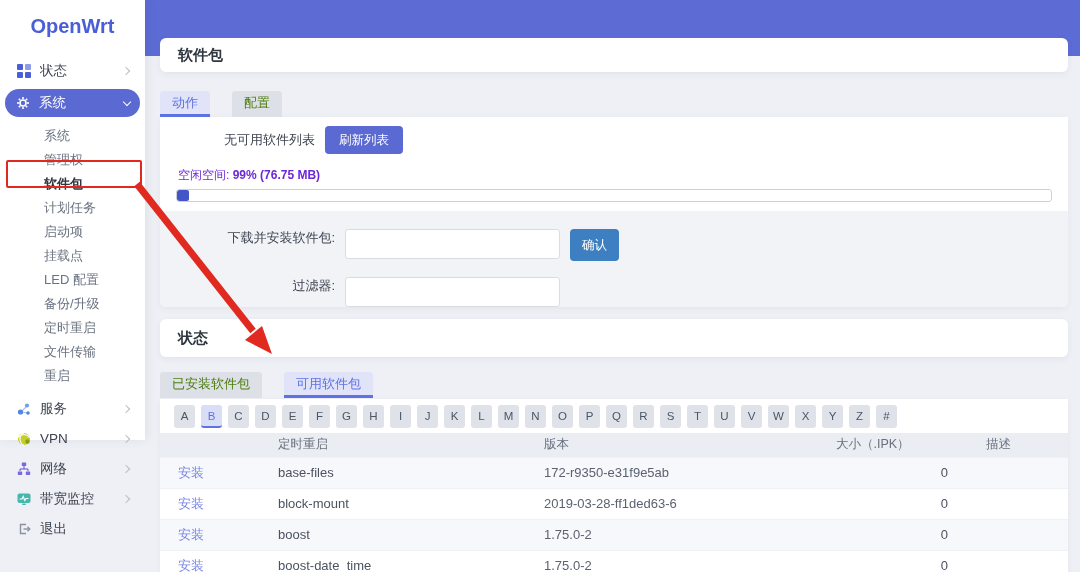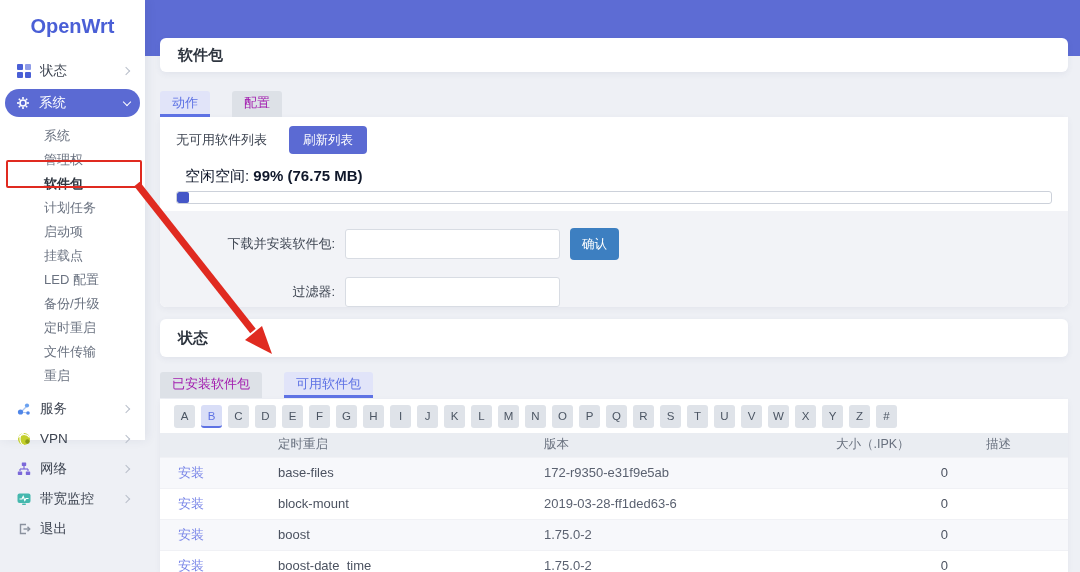--- a/index.html
+++ b/index.html
@@ -37,36 +37,36 @@
   .card-bar { position:absolute; left:160px; width:908px; background:#fff; border-radius:6px;
               box-shadow:0 2px 6px rgba(60,70,110,.07); display:flex; align-items:center; padding:0 18px;
               font-size:15px; font-weight:700; color:#2f3640; z-index:2; }
   #title-card { top:38px; height:34px; }
   #status-card { top:319px; height:38px; }
 
   .tabs { position:absolute; left:160px; display:flex; gap:22px; z-index:2; }
   #tabs-action { top:91px; }
   #tabs-status { top:372px; }
   .tab { height:26px; padding:0 12px; display:flex; align-items:center; font-size:13px;
-         background:#dde1e7; color:#a21caf; border-radius:3px 3px 0 0; border-bottom:3px solid transparent; cursor:pointer; }
+         background:#dde1e7; color:#4d7c0f; border-radius:3px 3px 0 0; border-bottom:3px solid transparent; cursor:pointer; }
   .tab.active { background:#e1e4f9; color:#5e72e4; border-bottom:3px solid #5e72e4; }
 
   .action-panel { position:absolute; left:160px; top:117px; width:908px; height:190px; z-index:1;
                   background:#fff; border-radius:0 0 6px 6px; box-shadow:0 2px 6px rgba(60,70,110,.06);
                   display:flex; flex-direction:column; overflow:hidden; }
   .sec-white { height:94px; padding:9px 16px 0; }
-  .row-flex { display:flex; align-items:center; gap:22px; }
+  .row-flex { display:flex; align-items:center; gap:10px;margin-left:48px; }
   .btn-indigo { background:#5b6ad3; color:#fff; border:none; border-radius:4px; height:28px;
                 padding:0 14px; font-size:12.5px; font-family:inherit; cursor:pointer; }
-  .space-line { margin:13px 9px 5px; font-size:15px; color:#0f172a; }
+  .space-line { margin:13px 2px 5px; font-size:12px; color:#6d28d9; }
   .space-line b { font-weight:700; }
   .progress { height:13px; border:1px solid #ccd1da; border-radius:3px; background:#fff; overflow:hidden; margin:0 0 0 0; }
   .progress .fill { height:100%; width:12px; background:#4456c7; border-radius:2px; }
   .sec-gray { flex:1; background:#f2f3f7; padding-top:10px; }
-  .form-row { display:flex; align-items:center; height:30px; margin-top:8px; }
+  .form-row { display:flex; align-items:flex-start; height:30px; margin-top:8px; }
   .form-row + .form-row { margin-top:18px; }
   .form-label { flex:0 0 185px; text-align:right; padding-right:10px; color:#3d4451; }
   .form-input { width:215px; height:30px; border:1px solid #d8dce3; border-radius:3px; background:#fff;
                 padding:0 8px; font-family:inherit; font-size:13px; color:#3d4451; }
   .btn-blue { background:#3d7fc1; color:#fff; border:none; border-radius:4px; height:32px;
               padding:0 12px; margin-left:10px; font-size:12.5px; font-family:inherit; cursor:pointer; }
 
   
   .table-panel { position:absolute; left:160px; top:399px; width:908px; height:173px; background:#fff;
                  z-index:1; box-shadow:0 2px 6px rgba(60,70,110,.06); overflow:hidden; }

